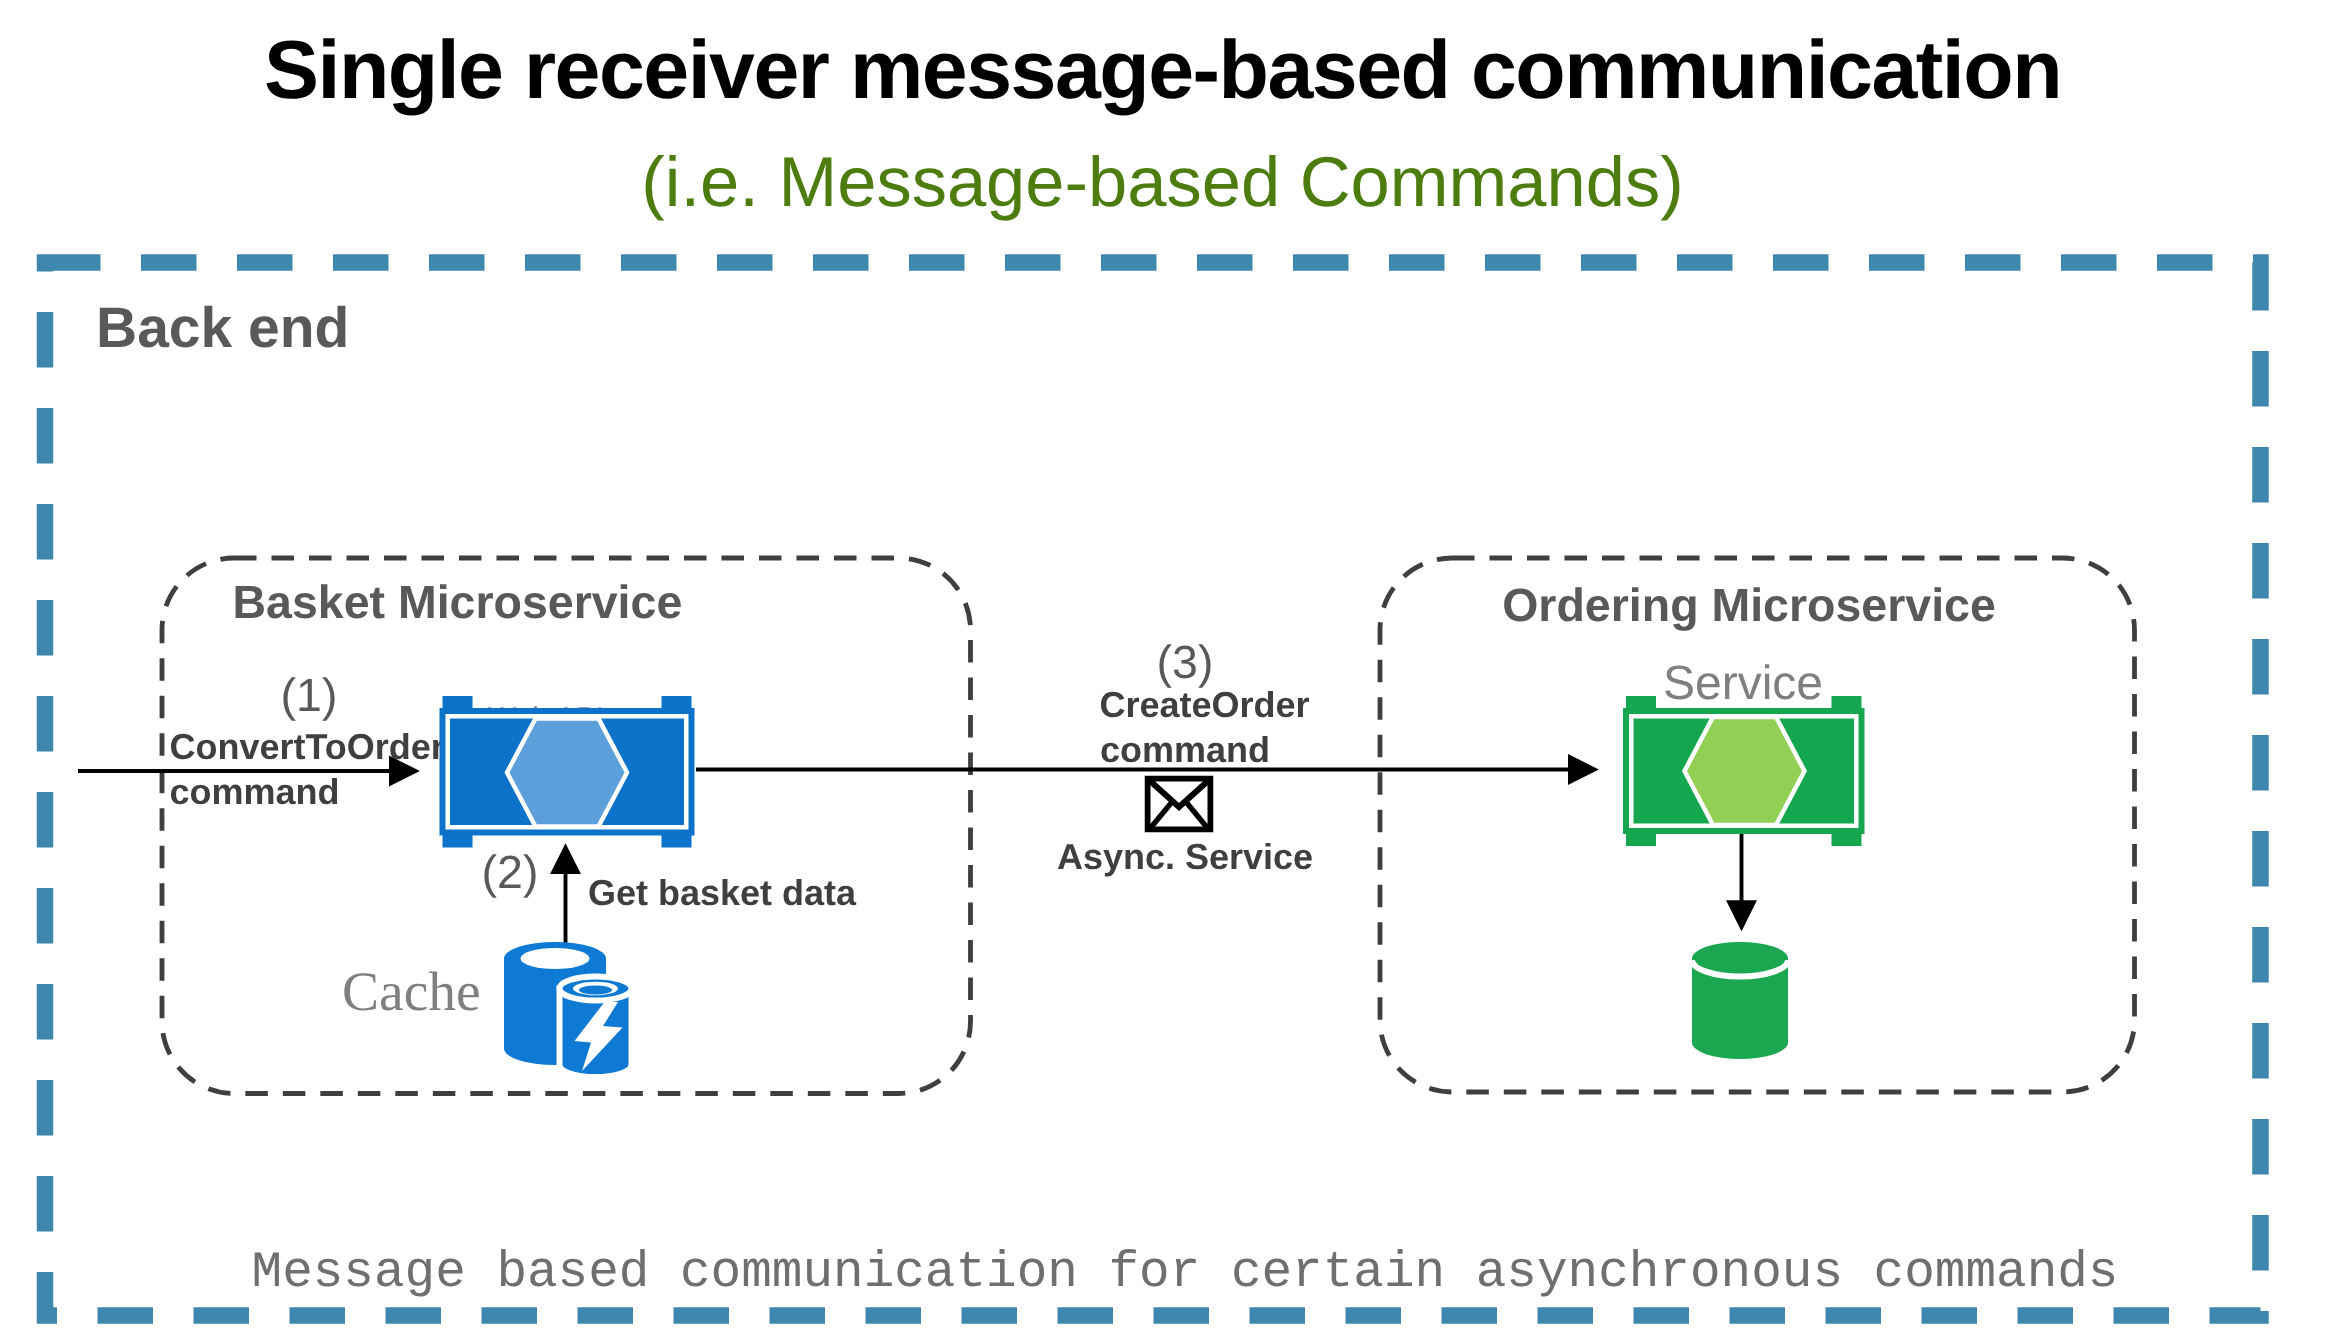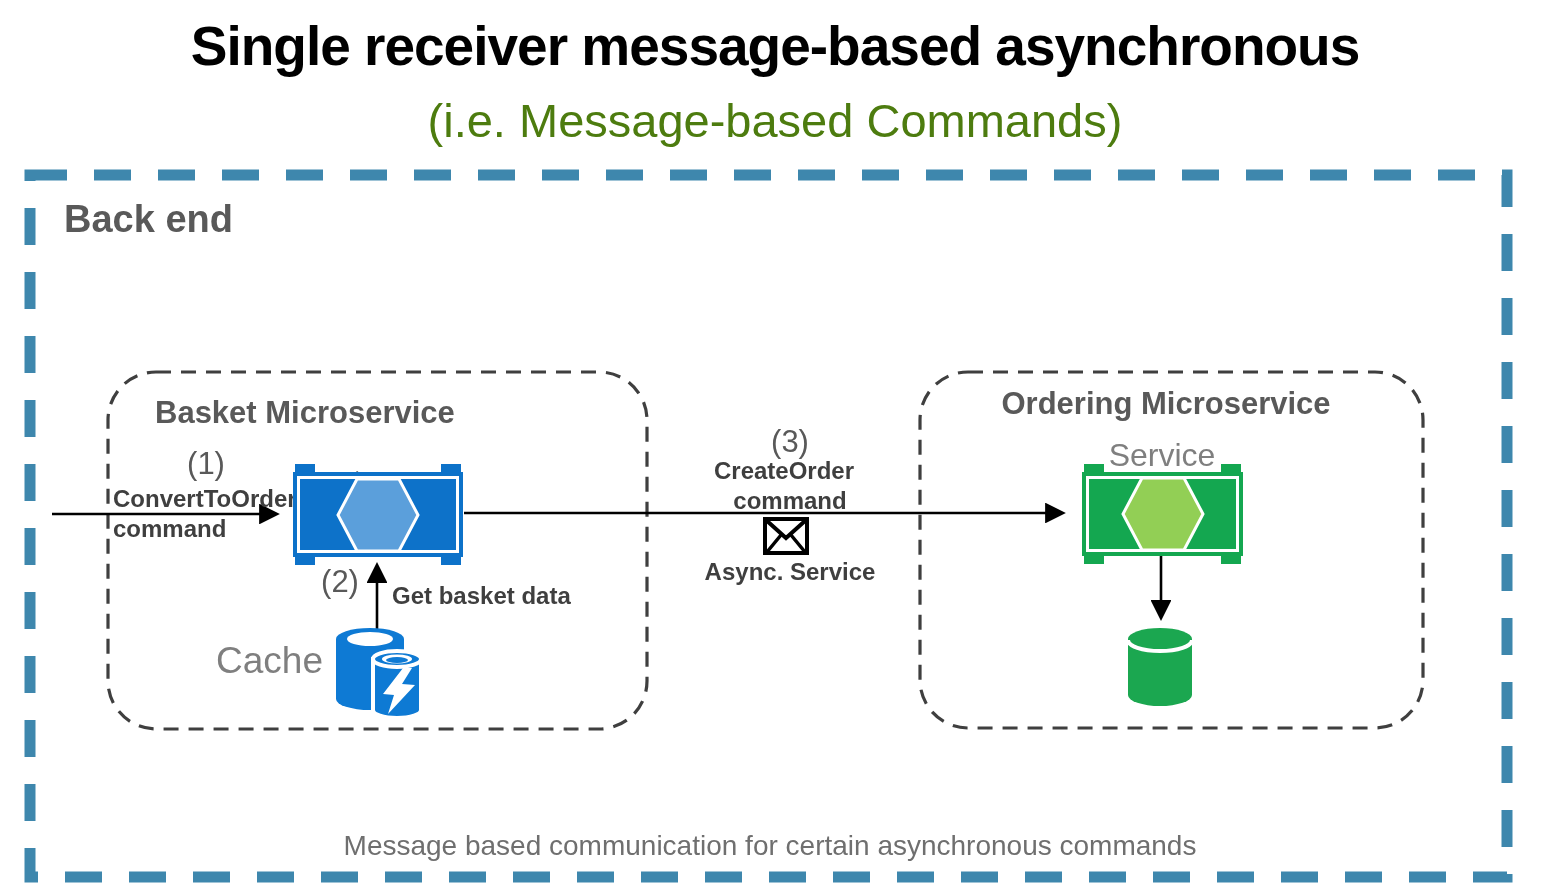--- a/index.html
+++ b/index.html
@@ -24,21 +24,21 @@
   }
   .abs{position:absolute;white-space:nowrap;}
   .cx{transform:translateX(-50%);}
   .title{left:775px;top:14px;font-size:55px;font-weight:800;color:#000;letter-spacing:-1px;}
   .subtitle{left:775px;top:93px;font-size:47px;font-weight:300;color:#4d7c0f;}
   .backend-label{left:64px;top:198px;font-size:38px;font-weight:700;color:var(--heading-gray);}
   .ms-title{font-size:31px;font-weight:700;color:var(--heading-gray);}
   .step-num{font-size:31px;font-weight:400;color:var(--heading-gray);}
   .cmd{font-size:24px;font-weight:700;color:var(--label-dark);line-height:1.22;}
   .thin{font-weight:300;color:var(--muted-gray);}
-  .caption{left:770px;top:830px;font-size:28px;font-weight:300;color:var(--caption-gray);}
+  .caption{left:790px;top:830px;font-size:34px;font-weight:300;color:var(--caption-gray);font-family:Liberation Mono, monospace;}
   svg.overlay{position:absolute;left:0;top:0;pointer-events:none;}
   
   .component{position:absolute;}
   .component .tab{position:absolute;width:20px;height:28px;z-index:0;}
   .component .tab.tl{left:2px;top:-8px;}
   .component .tab.tr{right:2px;top:-8px;}
   .component .tab.bl{left:2px;bottom:-8px;}
   .component .tab.br{right:2px;bottom:-8px;}
   .component .body{position:absolute;inset:0;z-index:1;}
   .component .inner{position:absolute;inset:4px;border:3px solid #fff;}
@@ -60,25 +60,25 @@
     </defs>
     <rect x="30" y="175" width="1477" height="702" fill="none" stroke="var(--backend-border)" stroke-width="11" stroke-dasharray="37 27"></rect>
     <rect x="108" y="372" width="539" height="357" rx="48" fill="none" stroke="var(--box-border)" stroke-width="3.2" stroke-dasharray="15 10"></rect>
     <rect x="920" y="372" width="503" height="356" rx="48" fill="none" stroke="var(--box-border)" stroke-width="3.2" stroke-dasharray="15 10"></rect>
     <line x1="52" y1="514" x2="276" y2="514" stroke="#000" stroke-width="2.6" marker-end="url(#ah)"></line>
     <line x1="464" y1="513" x2="1062" y2="513" stroke="#000" stroke-width="2.6" marker-end="url(#ah)"></line>
     <line x1="377" y1="629" x2="377" y2="566" stroke="#000" stroke-width="2.6" marker-end="url(#ah)"></line>
     <line x1="1161" y1="556" x2="1161" y2="617" stroke="#000" stroke-width="2.6" marker-end="url(#ah)"></line>
   </svg>
 
-  <div class="abs cx title">Single receiver message-based asynchronous</div>
+  <div class="abs cx title">Single receiver message-based communication</div>
   <div class="abs cx subtitle">(i.e. Message-based Commands)</div>
   <div class="abs backend-label">Back end</div>
 
-  <div class="abs ms-title" style="left:155px;top:395px;">Basket Microservice</div>
+  <div class="abs ms-title" style="left:155px;top:384px;">Basket Microservice</div>
   <div class="abs cx step-num" style="left:206px;top:446px;">(1)</div>
   <div class="abs cmd" style="left:113px;top:484px;">ConvertToOrder</div>
   <div class="abs cmd" style="left:113px;top:514px;">command</div>
   <div class="abs cx thin" style="left:364px;top:436px;font-size:20px;margin-top:32px;">Web API</div>
 
   <div class="component blue" style="left:293px;top:472px;width:170px;height:85px;">
     <div class="tab tl"></div>
     <div class="tab tr"></div>
     <div class="tab bl"></div>
     <div class="tab br"></div>
@@ -86,36 +86,36 @@
       <div class="inner"></div>
     </div>
     <svg class="hex" width="84" height="76" viewBox="0 0 84 76">
       <polygon points="21,2 63,2 82,38 63,74 21,74 2,38" fill="var(--hexagon-blue)" stroke="#fff" stroke-width="3"></polygon>
     </svg>
   </div>
 
   <div class="abs cx step-num" style="left:340px;top:564px;">(2)</div>
   <div class="abs cmd" style="left:392px;top:581px;">Get basket data</div>
 
-  <div class="abs thin" style="left:216px;top:640px;font-size:37px;">Cache</div>
+  <div class="abs thin" style="left:228px;top:640px;font-size:37px;font-family:Liberation Serif, serif;">Cache</div>
   <div class="iconbox" style="left:335px;top:626px;">
     <svg width="88" height="94" viewBox="0 0 88 94">
       <path d="M1 13 V73 A34 11 0 0 0 69 73 V13 Z" fill="var(--cache-blue)"></path>
       <ellipse cx="35" cy="13" rx="34" ry="11" fill="var(--cache-blue)"></ellipse>
       <ellipse cx="35" cy="13" rx="23" ry="7" fill="#fff"></ellipse>
       <path d="M38 33 V84 A24 8 0 0 0 86 84 V33 Z" fill="var(--cache-blue)" stroke="#fff" stroke-width="4"></path>
       <ellipse cx="62" cy="33" rx="24" ry="8" fill="var(--cache-blue)" stroke="#fff" stroke-width="4"></ellipse>
       <ellipse cx="62" cy="33" rx="15" ry="4.5" fill="#fff"></ellipse>
       <ellipse cx="62" cy="34" rx="11" ry="3" fill="var(--cache-blue)"></ellipse>
       <path d="M68 42 L48 68 L59 69 L53 88 L80 59 L67 58 L77 42 Z" fill="#fff"></path>
     </svg>
   </div>
 
   <div class="abs cx step-num" style="left:790px;top:424px;">(3)</div>
-  <div class="abs cx cmd" style="left:784px;top:456px;">CreateOrder</div>
+  <div class="abs cx cmd" style="left:803px;top:456px;">CreateOrder</div>
   <div class="abs cx cmd" style="left:790px;top:486px;">command</div>
   <div class="iconbox" style="left:763px;top:517px;">
     <svg width="46" height="38" viewBox="0 0 46 38">
       <rect x="2" y="2" width="42" height="34" fill="#fff" stroke="#000" stroke-width="4"></rect>
       <path d="M3 3 L23 21 L43 3" fill="none" stroke="#000" stroke-width="4"></path>
       <path d="M4 35 L18 18 M42 35 L28 18" fill="none" stroke="#000" stroke-width="3.5"></path>
     </svg>
   </div>
   <div class="abs cx cmd" style="left:790px;top:557px;">Async. Service</div>
 

